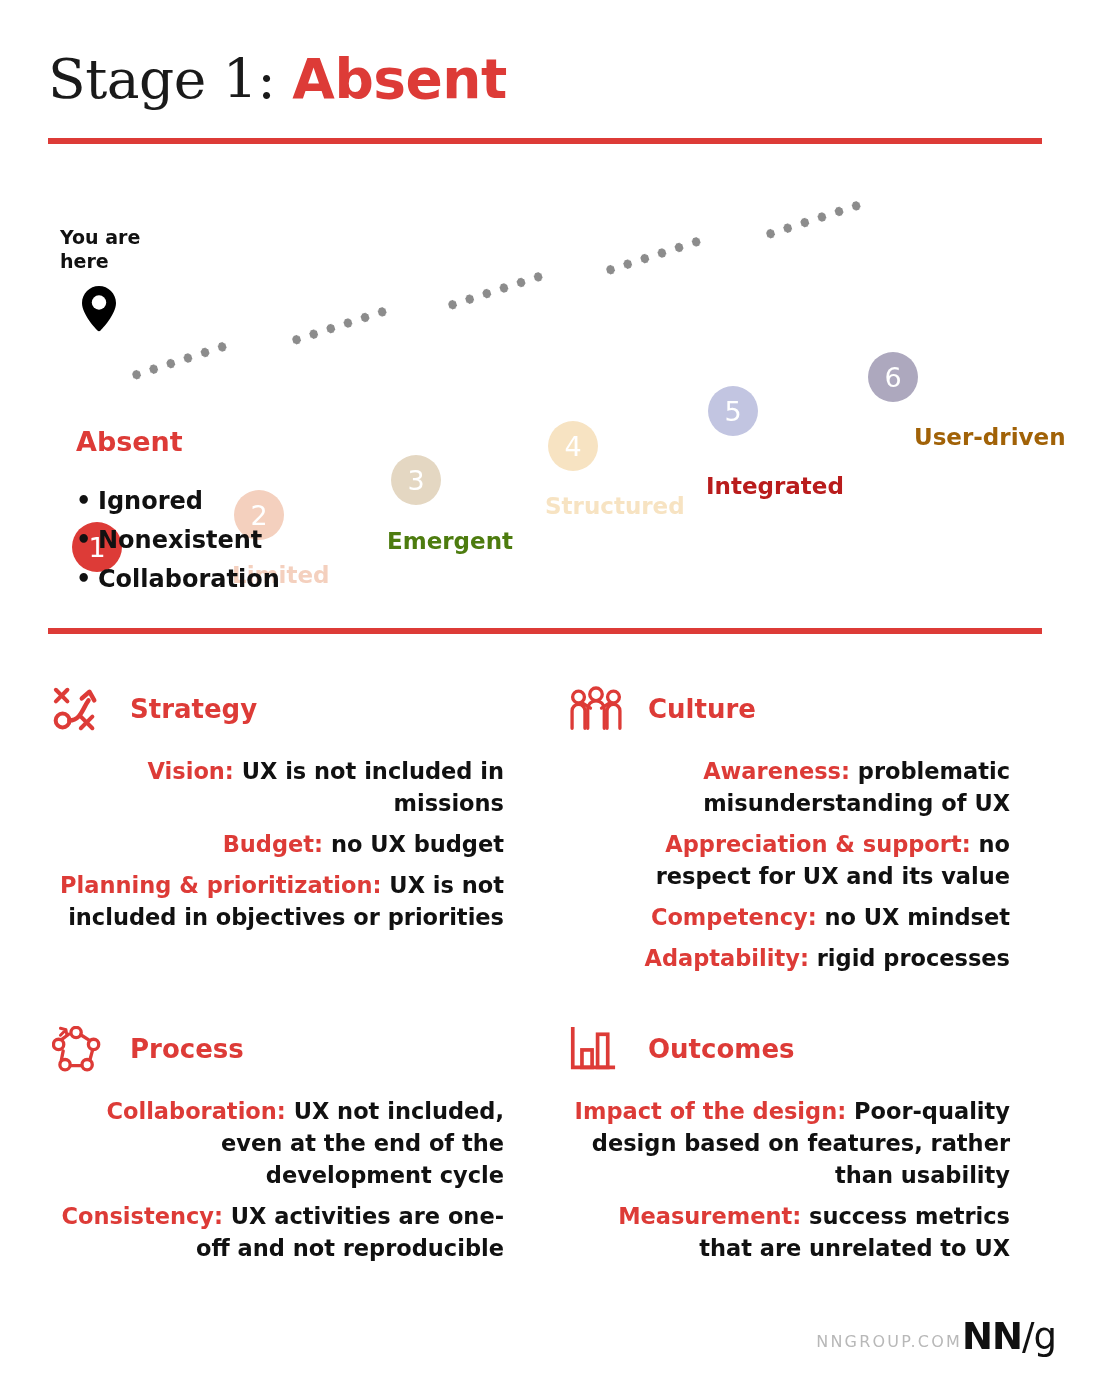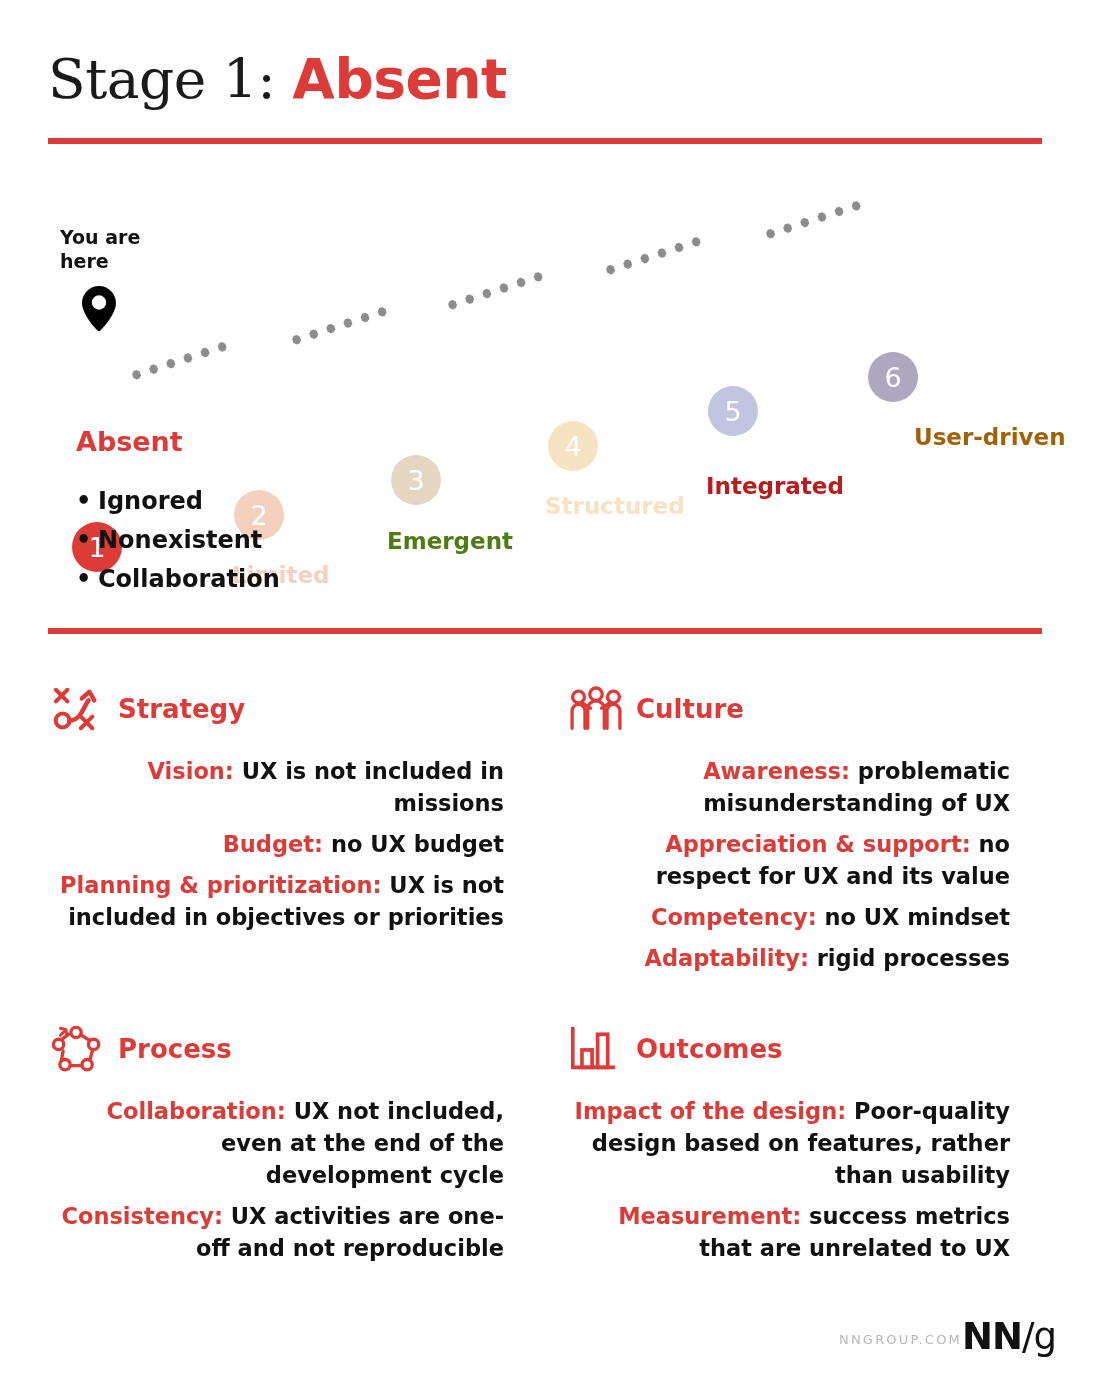--- a/index.html
+++ b/index.html
@@ -137,20 +137,21 @@
   .section { position: absolute; width: 465px; }
   .sec-strategy { left: 52px;  top: 682px; }
   .sec-culture  { left: 570px; top: 682px; }
   .sec-process  { left: 52px;  top: 1022px; }
   .sec-outcomes { left: 570px; top: 1022px; }
 
   .sec-head {
     display: flex;
     align-items: center;
     height: 54px;
+    gap: 12px;
   }
   .sec-icon {
     width: 54px;
     height: 50px;
     flex: 0 0 54px;
     display: flex;
     align-items: center;
     justify-content: flex-start;
   }
   .sec-title {
@@ -175,21 +176,21 @@
   .sec-process  .sec-body { width: 452px; }
   .sec-culture  .sec-body,
   .sec-outcomes .sec-body { width: 440px; }
 
   
   .footer-url {
     position: absolute;
     right: 140px;
     top: 1332px;
     font-family: "DejaVu Sans", sans-serif;
-    font-size: 13px;
+    font-size: 16px;
     letter-spacing: 2.2px;
     color: #b8b8b8;
   }
   .footer-logo {
     position: absolute;
     right: 46px;
     top: 1318px;
     font-family: "DejaVu Sans", sans-serif;
     font-size: 37px;
     font-weight: bold;

